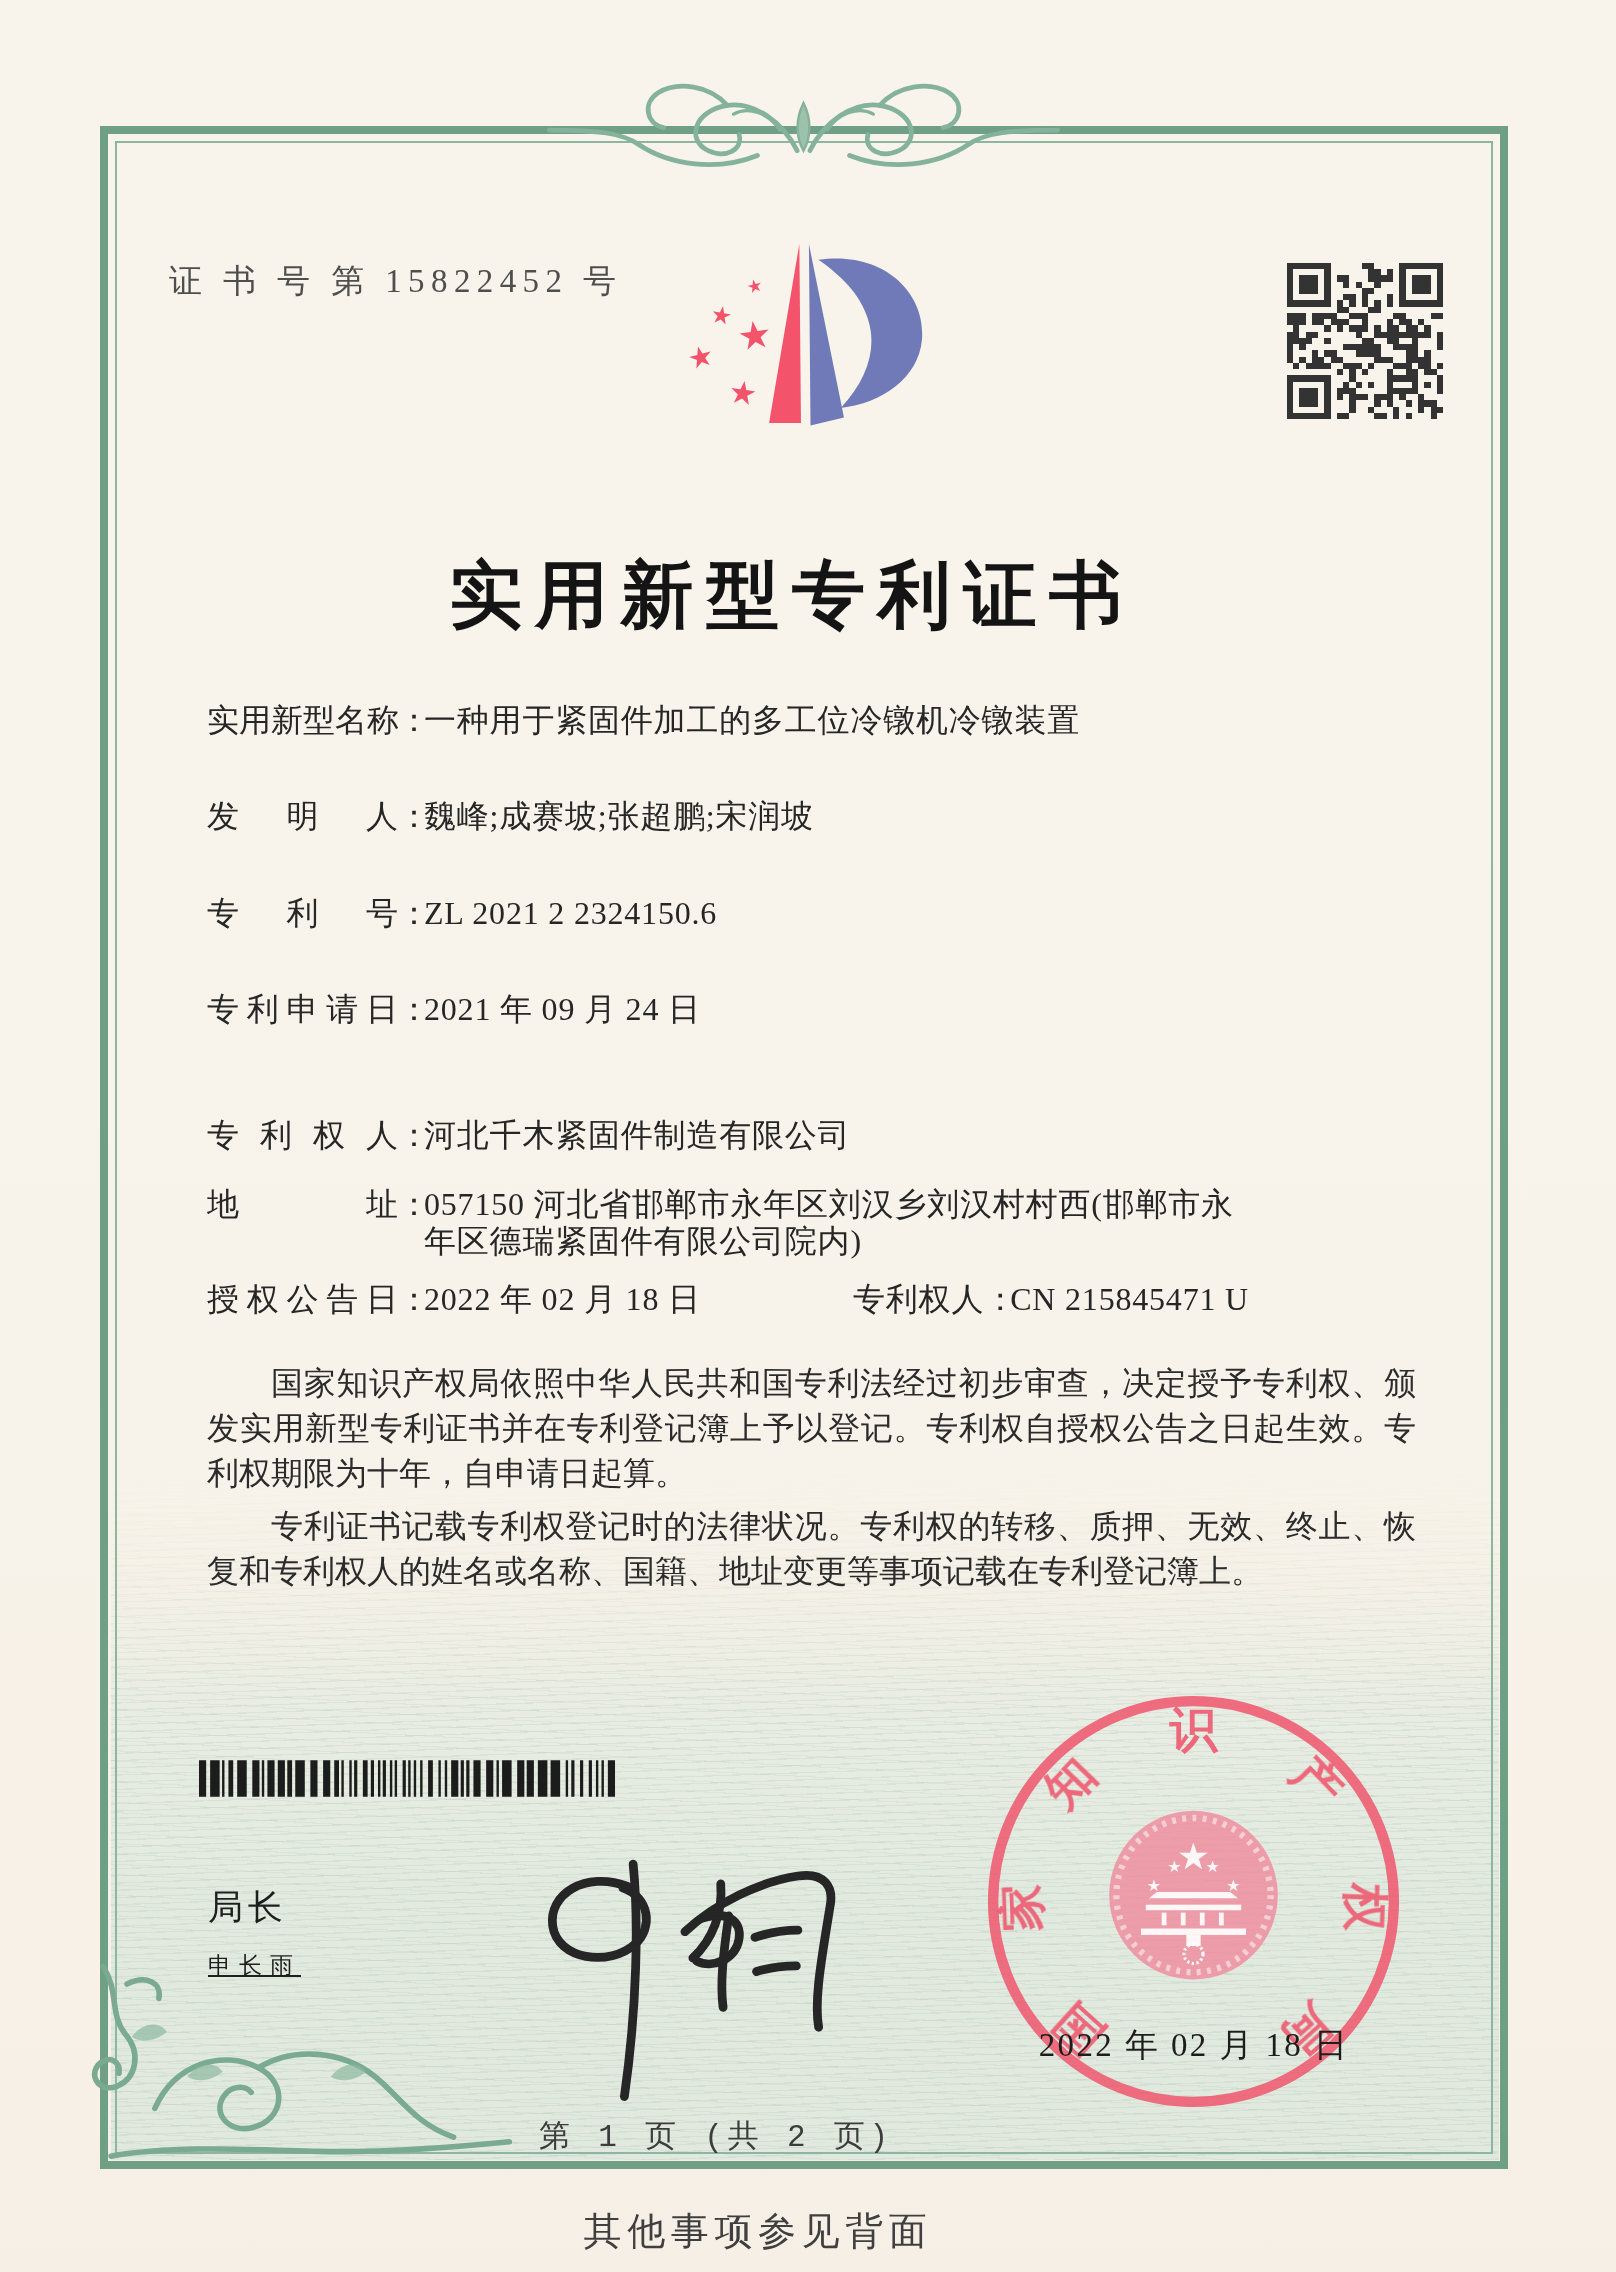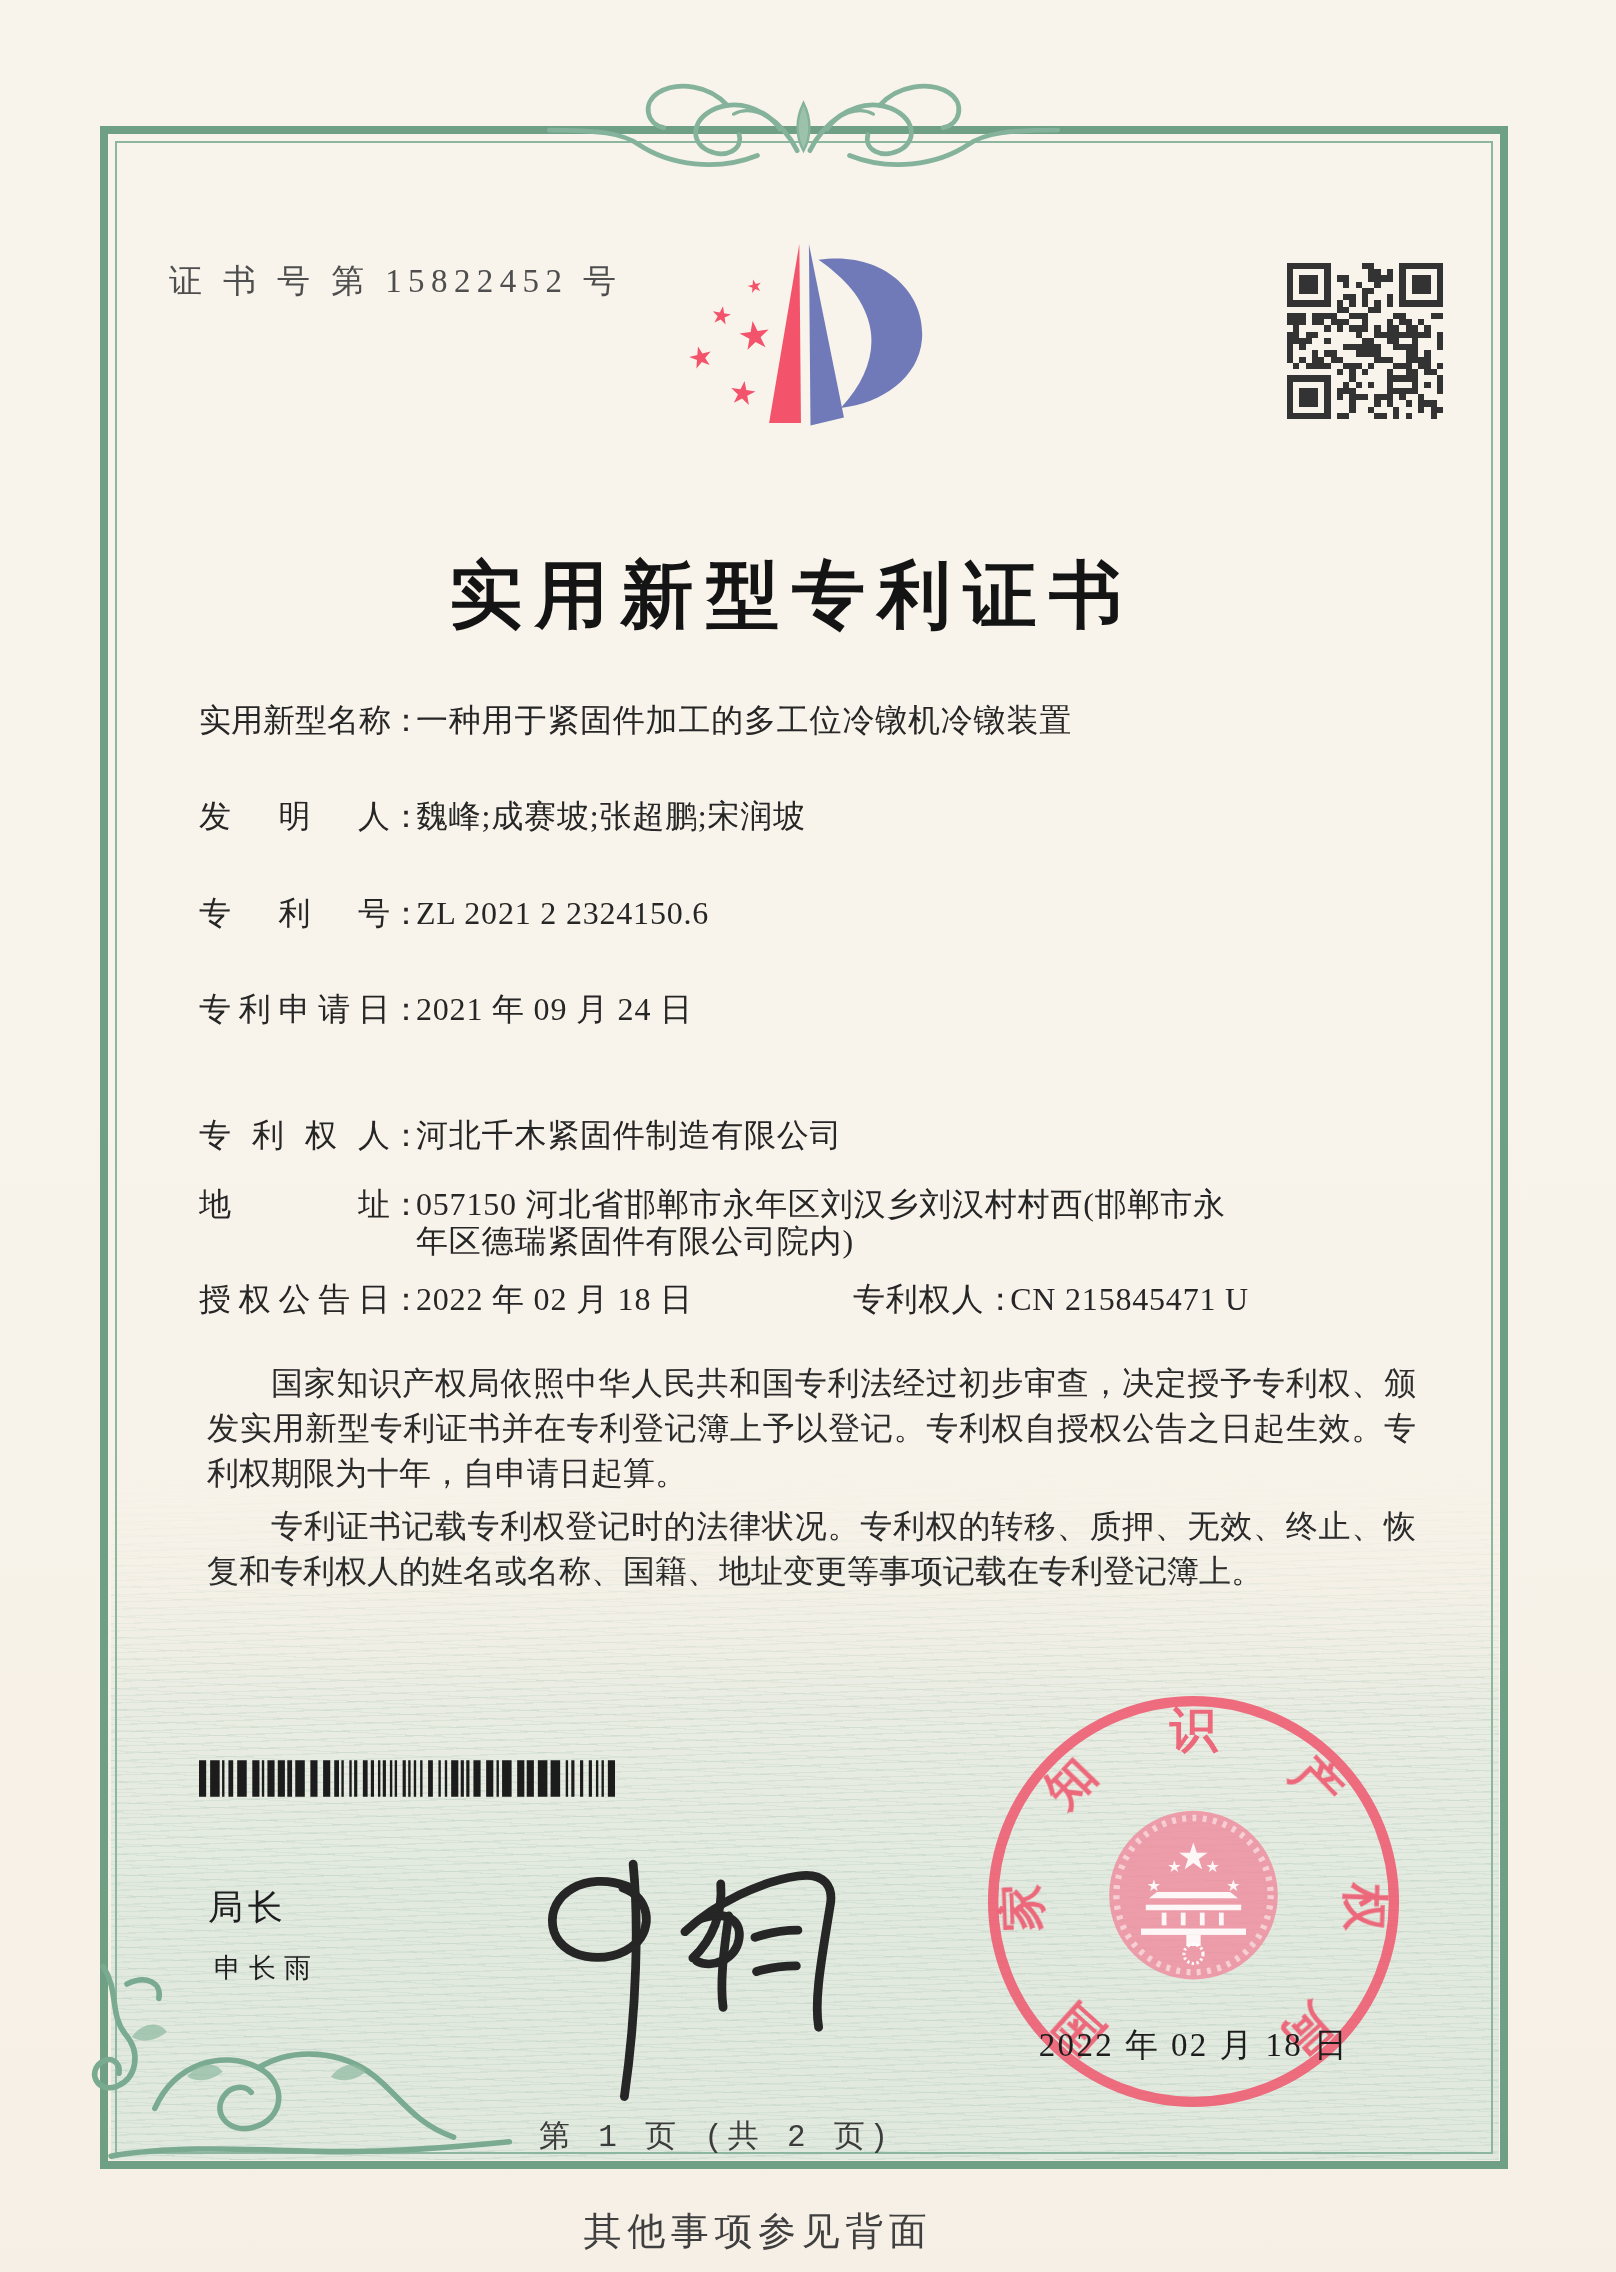--- a/index.html
+++ b/index.html
@@ -21,36 +21,36 @@
      mask-image:linear-gradient(180deg,transparent 0,#000 239px);}
   .content{position:absolute;inset:0;z-index:3;}
   
   .cert-no{position:absolute;left:169px;top:259px;font-size:33px;letter-spacing:6.4px;color:#4e4e4e;}
   .logo{position:absolute;left:683px;top:232px;}
   .qr{position:absolute;left:1287px;top:263px;}
   .title{position:absolute;left:792px;top:498px;transform:translateX(-50%);
          font-size:73px;font-weight:bold;letter-spacing:12.7px;white-space:nowrap;color:#141414;}
   
   .row{position:absolute;left:199px;font-size:32px;color:#262626;line-height:38px;white-space:nowrap;}
-  .lab{display:inline-block;width:191px;text-align:justify;text-align-last:justify;vertical-align:top;}
+  .lab{display:inline-block;width:191px;text-align:justify;text-align-last:justify;vertical-align:top;margin-left:8px;}
   .colon{display:inline-block;width:26px;vertical-align:top;}
   .val{display:inline-block;vertical-align:top;letter-spacing:0.8px;}
   .row-addr{line-height:37px;}
   .row-addr .val{white-space:normal;width:1019px;}
   .g2{position:absolute;left:654px;top:0;white-space:nowrap;}
   .g2 .lab2{letter-spacing:0.8px;}
   
   .paras{position:absolute;left:199px;top:1353px;width:1225px;font-size:32px;line-height:45px;
          color:#2b2b2b;text-align:justify;}
   .paras p{margin:8px;text-indent:2em;}
   .paras p + p{margin-top:4.8px;}
   
   .barcode{position:absolute;left:199px;top:1760px;}
   .signer-title{position:absolute;left:208px;top:1884px;font-size:35px;letter-spacing:4.8px;color:#1e1e1e;}
-  .signer-name{position:absolute;left:214px;top:1950px;font-size:27px;letter-spacing:8px;color:#1e1e1e;}
+  .signer-name{position:absolute;left:208px;top:1950px;font-size:23px;letter-spacing:8px;color:#1e1e1e;text-decoration:underline;}
   .sig{position:absolute;left:454px;top:1848px;}
   .seal{position:absolute;left:982px;top:1690px;mix-blend-mode:multiply;}
   .seal-date{position:absolute;left:1194px;top:2023px;transform:translateX(-50%);
              font-size:33px;letter-spacing:2.4px;color:#1d1d1d;white-space:nowrap;z-index:5;}
   .pagination{position:absolute;left:716px;top:2115px;transform:translateX(-50%);
               font-size:31px;letter-spacing:4.8px;color:#3c3c3c;white-space:nowrap;font-family:Liberation Mono, monospace;}
   .back-note{position:absolute;left:758px;top:2206px;transform:translateX(-50%);
              font-size:38px;letter-spacing:5.6px;color:#3f3f3f;white-space:nowrap;z-index:3;font-family:Liberation Mono, monospace;}
   .ornament{position:absolute;z-index:3;}
 </style>

